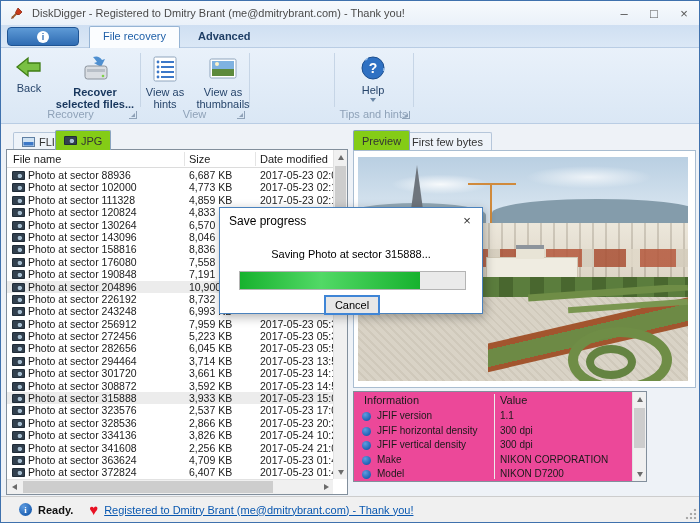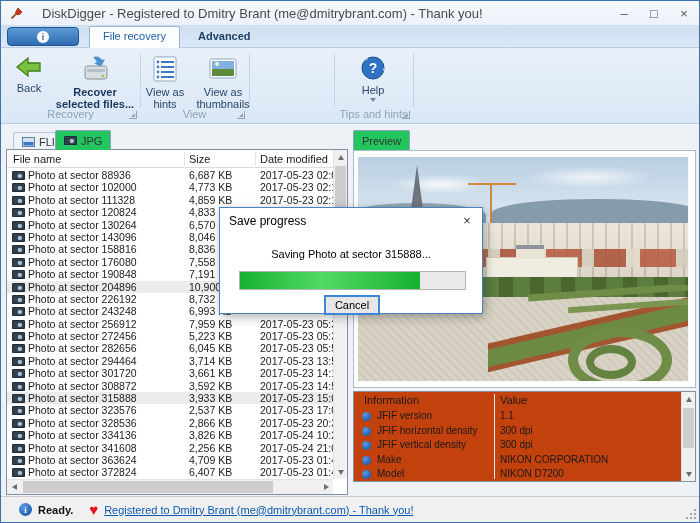--- a/index.html
+++ b/index.html
@@ -4,21 +4,21 @@
 <style>
   * { margin:0; padding:0; box-sizing:border-box; }
   body { font-family:"Liberation Sans",sans-serif; background:#d8d8d8; }
   .window { position:relative; width:700px; height:523px; background:#eef2f7;
             border:1px solid #3f71ad; overflow:hidden; font-family:"Liberation Sans",sans-serif; }
 
   
   .titlebar { position:absolute; top:0; left:0; right:0; height:24px;
               background:linear-gradient(180deg,#f7fafd,#eaf1f9); display:flex; align-items:center; }
   .titlebar .app-ico { margin-left:8px; }
-  .title-text { margin-left:17px; font-size:13px; color:#4a4a4a; }
+  .title-text { margin-left:7px; font-size:11px; color:#4a4a4a; }
   .caption { position:absolute; right:0; top:0; height:24px; display:flex; }
   .cap-btn { width:30px; height:24px; display:flex; align-items:center; justify-content:center;
              font-size:13px; color:#555; cursor:default; }
 
   
   .tabrow { position:absolute; top:24px; left:0; right:0; height:23px;
             background:linear-gradient(180deg,#cfdff2,#dbe8f6); border-bottom:1px solid #b9cde4; }
   .appbtn { position:absolute; left:6px; top:2px; width:72px; height:19px; border-radius:4px;
             background:linear-gradient(180deg,#5e9ad6,#2f6cb3); border:1px solid #1f5493;
             display:flex; align-items:center; justify-content:center; }
@@ -41,21 +41,21 @@
               border-right:1px solid #8fa2b8; border-bottom:1px solid #8fa2b8; }
   .launcher:after { content:""; position:absolute; right:1px; bottom:1px; width:0; height:0;
               border-left:4px solid transparent; border-bottom:4px solid #8fa2b8; }
   .caret-down { width:0; height:0; border-left:3px solid transparent; border-right:3px solid transparent;
                 border-top:4px solid #6b87a6; margin:2px auto 0 auto; }
 
   
   .ptab { position:absolute; font-size:11px; color:#333; background:#eef3f9;
           border:1px solid #b5c6da; border-bottom:none; border-radius:2px 2px 0 0;
           display:flex; align-items:center; gap:4px; padding:0 8px; }
-  .ptab.active { background:#22c55e; border-color:#8aa4c0; z-index:5; }
+  .ptab.active { background:#84cc16; border-color:#8aa4c0; z-index:5; }
 
   
   .ltable { position:absolute; left:5px; top:148px; width:342px; height:346px;
             background:#fff; border:1px solid #828f9c;text-decoration:underline; }
   .lt-head { position:absolute; top:0; left:0; right:0; height:18px; border-bottom:1px solid #dcdcdc;
              font-size:11px; color:#1a1a1a; background:#fff; }
   .lt-head span { position:absolute; top:3px; }
   .lt-colsep { position:absolute; top:2px; height:14px; width:1px; background:#e4e4e4; }
   .lt-body { position:absolute; top:19px; left:0; right:14px; bottom:15px; overflow:hidden; }
   .frow { position:relative; height:12.4px; font-size:10.5px; line-height:12.4px; color:#1a1a1a;
@@ -81,22 +81,22 @@
   .tri-rt { width:0;height:0;border-top:3.5px solid transparent;border-bottom:3.5px solid transparent;border-left:5px solid #6b6b6b; }
   .sb-thumb { position:absolute; background:#cdcdcd; }
 
   
   .preview-box { position:absolute; left:352px; top:149px; width:343px; height:238px;
                  background:#fff; border:1px solid #a9bdd1; }
   .photo { position:absolute; left:4px; top:6px; width:330px; height:224px; overflow:hidden;
            background:#d9d3c6; }
   .photo div { position:absolute; }
 
-  .infotable { position:absolute; left:352px; top:390px; width:343px; height:91px;
-               background:#c2410c; border:1px solid #828f9c; overflow:hidden; }
+  .infotable { position:absolute; left:352px; top:390px; width:294px; height:91px;
+               background:#ec4899; border:1px solid #828f9c; overflow:hidden; }
   .it-head { position:absolute; top:0; left:0; right:14px; height:16px; font-size:11px; color:#1a1a1a; }
   .it-head span { position:absolute; top:2px; }
   .it-body { position:absolute; top:17px; left:0; right:14px; bottom:0; overflow:hidden; }
   .irow { position:relative; height:14.5px; font-size:10px; line-height:14.5px; color:#1a1a1a; white-space:nowrap; }
   .irow .bullet { position:absolute; left:8px; top:3px; width:9px; height:9px; border-radius:50%;
                   background:radial-gradient(circle at 35% 30%, #5d9be0, #1f62b4 70%); }
   .irow .ilabel { position:absolute; left:23px; }
   .irow .ivalue { position:absolute; left:146px; }
   .it-colsep { position:absolute; left:140px; top:2px; bottom:2px; width:1px; background:#ececec; }
   .it-sb { position:absolute; top:0; bottom:0; right:0; width:14px; background:#f0f0f0; border-left:1px solid #e2e2e2; }
@@ -417,20 +417,23 @@
       <div class="sb-btn" style="right:0; top:0;">
           <div class="tri-rt"></div>
         </div>
     </div>
   </div>
 
   <div style="position:absolute; left:347px; top:127px; width:5px; height:367px;"></div>
 
   <div class="ptab active" style="left:352px; top:129px; height:20px;">
     <span>Preview</span>
+  </div>
+  <div class="ptab" style="left:402px; top:131px; height:18px;">
+    <span>First few bytes</span>
   </div>
 
   <div class="preview-box">
     <div class="photo">
       <div style="top:0; left:0; right:0; height:72px; background:linear-gradient(180deg,#b9cfe2,#e2ecf4);"></div>
       <div style="top:0; left:0; right:0; height:72px; background:radial-gradient(70px 14px at 25% 38%, rgba(255,255,255,.85), transparent 70%), radial-gradient(90px 16px at 70% 28%, rgba(255,255,255,.7), transparent 70%);"></div>
       <div style="left:-12px; top:46px; width:140px; height:24px; background:#93a9b6; border-radius:50% 50% 0 0;"></div>
       <div style="right:-14px; top:42px; width:210px; height:28px; background:#849cab; border-radius:50% 50% 0 0;"></div>
       <div style="left:52px; top:8px; width:0; height:0; border-left:7px solid transparent; border-right:7px solid transparent; border-bottom:52px solid #6e757d;"></div>
       <div style="left:50px; top:58px; width:18px; height:16px; background:#8d949c;"></div>

